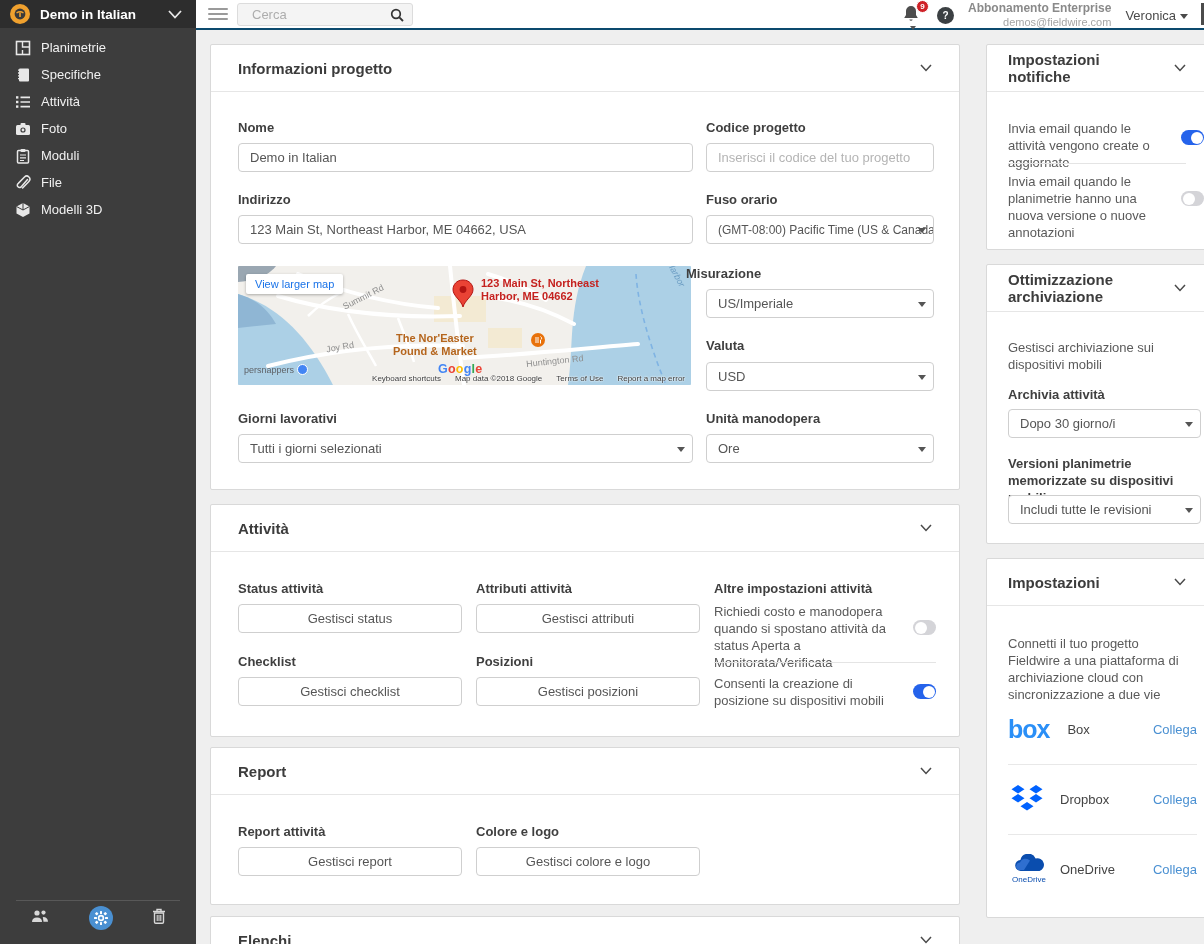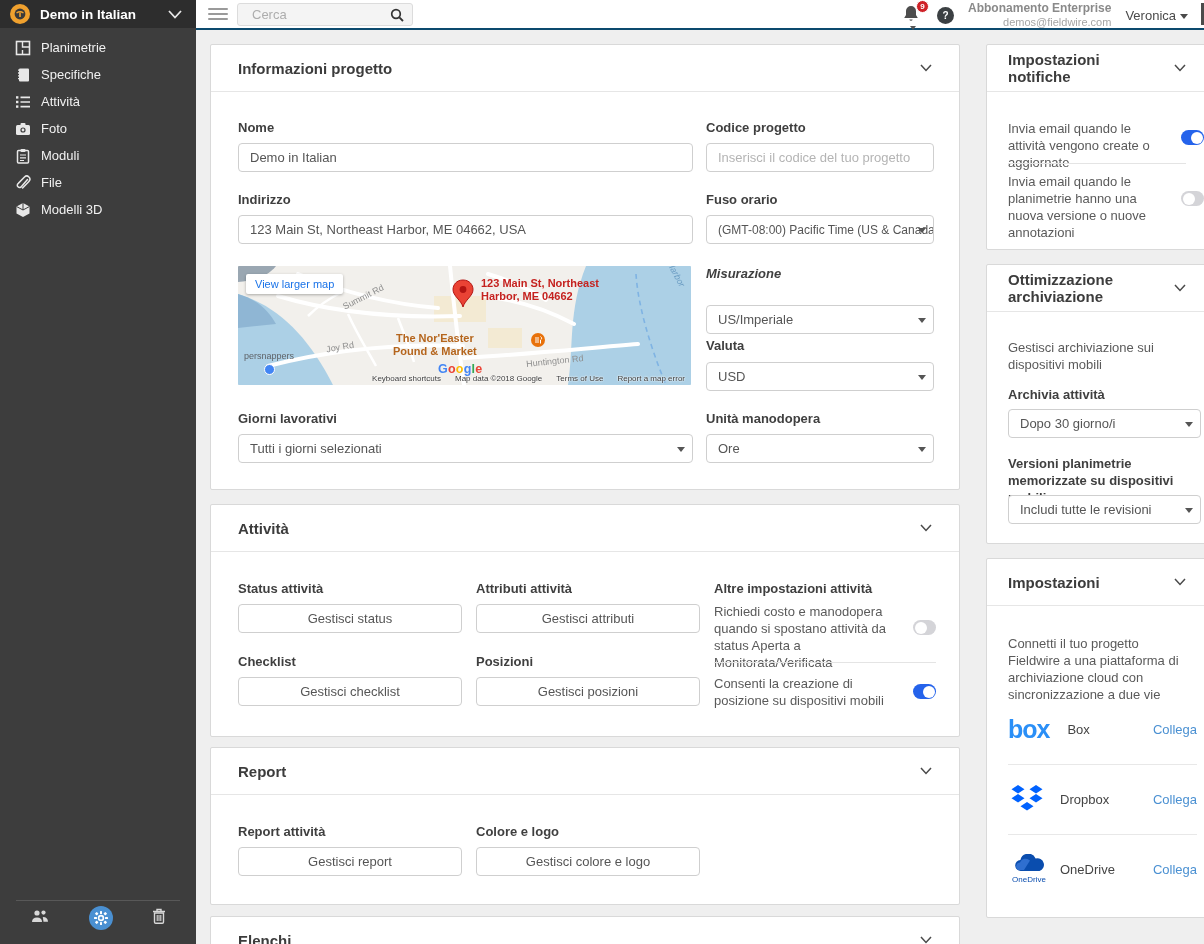--- a/index.html
+++ b/index.html
@@ -65,21 +65,21 @@
   
   .map { position:absolute; left:27px; top:221px; width:453px; height:119px; overflow:hidden; background:#f2f0ec; border-radius:1px; }
   .map svg.base { position:absolute; left:0; top:0; }
   .map-label { position:absolute; font-size:9px; color:#8e8e8e; white-space:nowrap; }
   .vlm { position:absolute; left:8px; top:8px; background:#fff; box-shadow:0 1px 3px rgba(0,0,0,.3); border-radius:2px; font-size:11px; color:#1a73e8; padding:4px 9px; cursor:pointer; }
   .pin-label { position:absolute; left:243px; top:11px; color:#c5221f; font-size:11px; font-weight:bold; line-height:13px; }
   .poi-label { position:absolute; left:155px; top:66px; color:#b5651d; font-size:11px; font-weight:bold; line-height:13px; text-align:center; }
   .glogo { position:absolute; left:200px; top:96px; font-size:12.5px; font-weight:bold; letter-spacing:.2px; }
   .map-footer { position:absolute; left:0; right:0; bottom:0; height:14px; display:flex; align-items:center; justify-content:flex-end; gap:14px; padding:0 6px; font-size:8px; color:#3c3c3c; text-shadow:0 0 2px #fff,0 0 2px #fff; }
   .water-lab { position:absolute; right:4px; top:18px; color:#6d9ec4; font-size:9px; font-style:italic; transform:rotate(62deg); transform-origin:right top; }
-  .psnap { position:absolute; left:6px; bottom:10px; font-size:9px; color:#5f6368; display:flex; align-items:center; gap:3px;flex-direction:column; }
+  .psnap { position:absolute; left:6px; bottom:10px; font-size:9px; color:#5f6368; display:flex; align-items:center; gap:3px; }
   .psnap .bcirc { width:11px; height:11px; border-radius:50%; background:#4285f4; display:inline-block; border:1px solid #fff; }
   
   .int-row { position:absolute; left:21px; right:10px; height:56px; display:flex; align-items:center; }
   .int-row .nm { font-size:13px; color:#444; margin-left:14px; flex:1; }
   .int-div { position:absolute; left:21px; right:10px; border-top:1px solid #e8e8e8; }
   .chev { flex:0 0 auto; }
 </style>
 </head>
 <body>
 
@@ -300,22 +300,22 @@
         <span class="bcirc"></span>
       </div>
     <div class="map-footer">
       <span>Keyboard shortcuts</span>
       <span>Map data ©2018 Google</span>
       <span>Terms of Use</span>
       <span>Report a map error</span>
     </div>
   </div>
 
-  <span class="lab" style="left:495px; top:221px;font-style:italic;">Misurazione</span>
-  <div class="sel" style="left:495px; top:260px; width:228px;text-align:center;">
+  <span class="lab" style="left:475px; top:221px;">Misurazione</span>
+  <div class="sel" style="left:495px; top:244px; width:228px;text-align:center;">
       <span>US/Imperiale</span>
       <span class="sc"></span>
     </div>
   <span class="lab" style="left:495px; top:293px;">Valuta</span>
   <div class="sel" style="left:495px; top:317px; width:228px;">
       <span>USD</span>
       <span class="sc"></span>
     </div>
   <span class="lab" style="left:27px; top:366px;">Giorni lavorativi</span>
   <div class="sel" style="left:27px; top:389px; width:455px;">

